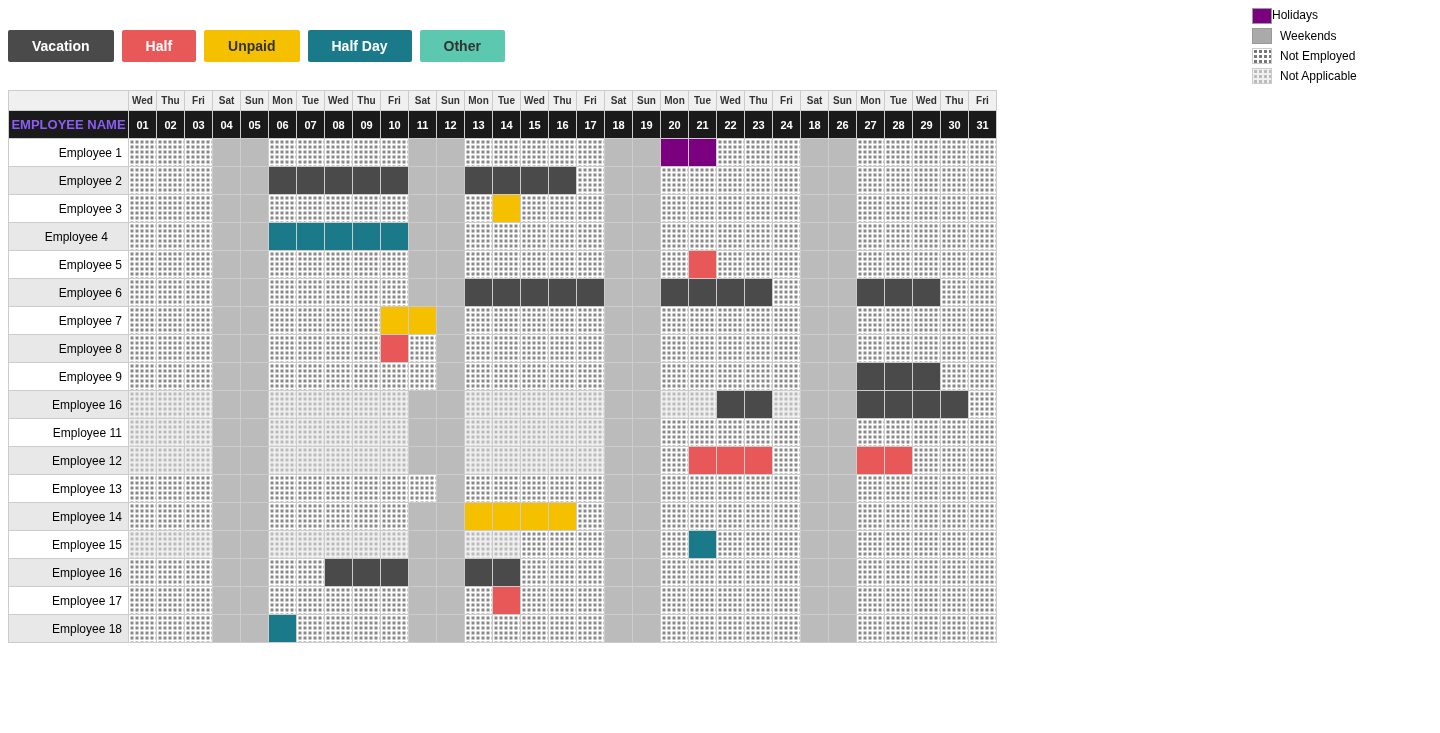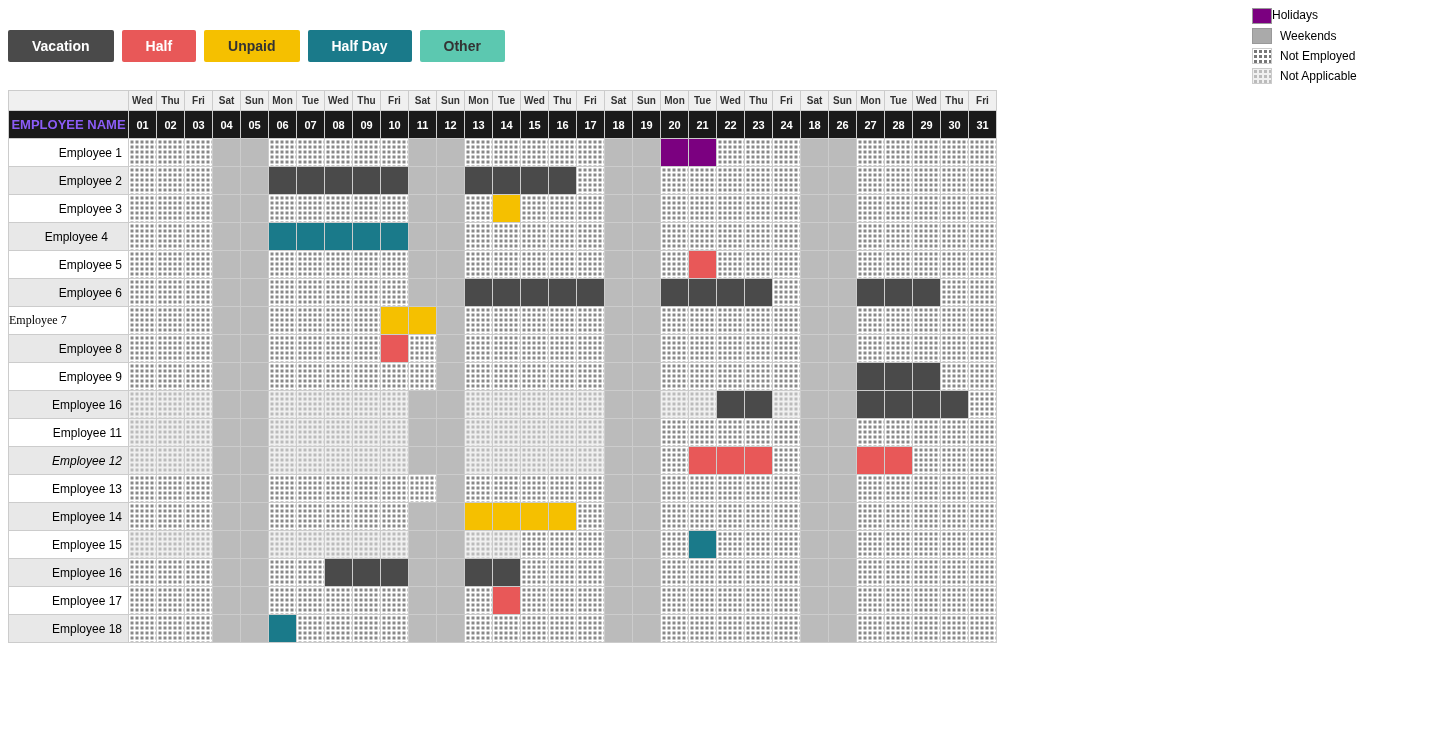--- a/index.html
+++ b/index.html
@@ -325,21 +325,21 @@
               <td style="width: 28px; height: 28px; border: 1px solid rgb(204, 204, 204); background-image: radial-gradient(circle, rgb(136, 136, 136) 1.5px, transparent 1.5px); background-size: 5px 5px; background-color: white; padding: 0px;"></td>
               <td style="width: 28px; height: 28px; border: 1px solid rgb(204, 204, 204); background: rgb(187, 187, 187); padding: 0px;"></td>
               <td style="width: 28px; height: 28px; border: 1px solid rgb(204, 204, 204); background: rgb(187, 187, 187); padding: 0px;"></td>
               <td style="width: 28px; height: 28px; border: 1px solid rgb(204, 204, 204); background: rgb(74, 74, 74); padding: 0px;"></td>
               <td style="width: 28px; height: 28px; border: 1px solid rgb(204, 204, 204); background: rgb(74, 74, 74); padding: 0px;"></td>
               <td style="width: 28px; height: 28px; border: 1px solid rgb(204, 204, 204); background: rgb(74, 74, 74); padding: 0px;"></td>
               <td style="width: 28px; height: 28px; border: 1px solid rgb(204, 204, 204); background-image: radial-gradient(circle, rgb(136, 136, 136) 1.5px, transparent 1.5px); background-size: 5px 5px; background-color: white; padding: 0px;"></td>
               <td style="width: 28px; height: 28px; border: 1px solid rgb(204, 204, 204); background-image: radial-gradient(circle, rgb(136, 136, 136) 1.5px, transparent 1.5px); background-size: 5px 5px; background-color: white; padding: 0px;"></td>
             </tr>
             <tr>
-              <td style="width: 120px; height: 28px; text-align: left; padding-right: 6px; font-size: 12px; font-weight: normal; border: 1px solid rgb(204, 204, 204); background: rgb(255, 255, 255); font-family: Liberation Serif, serif;">Employee 7</td>
+              <td style="width: 120px; height: 28px; text-align: right; padding-right: 6px; font-size: 12px; font-weight: normal; border: 1px solid rgb(204, 204, 204); background: rgb(255, 255, 255);">Employee 7</td>
               <td style="width: 28px; height: 28px; border: 1px solid rgb(204, 204, 204); background-image: radial-gradient(circle, rgb(136, 136, 136) 1.5px, transparent 1.5px); background-size: 5px 5px; background-color: white; padding: 0px;"></td>
               <td style="width: 28px; height: 28px; border: 1px solid rgb(204, 204, 204); background-image: radial-gradient(circle, rgb(136, 136, 136) 1.5px, transparent 1.5px); background-size: 5px 5px; background-color: white; padding: 0px;"></td>
               <td style="width: 28px; height: 28px; border: 1px solid rgb(204, 204, 204); background-image: radial-gradient(circle, rgb(136, 136, 136) 1.5px, transparent 1.5px); background-size: 5px 5px; background-color: white; padding: 0px;"></td>
               <td style="width: 28px; height: 28px; border: 1px solid rgb(204, 204, 204); background: rgb(187, 187, 187); padding: 0px;"></td>
               <td style="width: 28px; height: 28px; border: 1px solid rgb(204, 204, 204); background: rgb(187, 187, 187); padding: 0px;"></td>
               <td style="width: 28px; height: 28px; border: 1px solid rgb(204, 204, 204); background-image: radial-gradient(circle, rgb(136, 136, 136) 1.5px, transparent 1.5px); background-size: 5px 5px; background-color: white; padding: 0px;"></td>
               <td style="width: 28px; height: 28px; border: 1px solid rgb(204, 204, 204); background-image: radial-gradient(circle, rgb(136, 136, 136) 1.5px, transparent 1.5px); background-size: 5px 5px; background-color: white; padding: 0px;"></td>
               <td style="width: 28px; height: 28px; border: 1px solid rgb(204, 204, 204); background-image: radial-gradient(circle, rgb(136, 136, 136) 1.5px, transparent 1.5px); background-size: 5px 5px; background-color: white; padding: 0px;"></td>
               <td style="width: 28px; height: 28px; border: 1px solid rgb(204, 204, 204); background-image: radial-gradient(circle, rgb(136, 136, 136) 1.5px, transparent 1.5px); background-size: 5px 5px; background-color: white; padding: 0px;"></td>
               <td style="width: 28px; height: 28px; border: 1px solid rgb(204, 204, 204); background: rgb(245, 192, 0); padding: 0px;"></td>
@@ -495,21 +495,21 @@
               <td style="width: 28px; height: 28px; border: 1px solid rgb(204, 204, 204); background-image: radial-gradient(circle, rgb(136, 136, 136) 1.5px, transparent 1.5px); background-size: 5px 5px; background-color: white; padding: 0px;"></td>
               <td style="width: 28px; height: 28px; border: 1px solid rgb(204, 204, 204); background: rgb(187, 187, 187); padding: 0px;"></td>
               <td style="width: 28px; height: 28px; border: 1px solid rgb(204, 204, 204); background: rgb(187, 187, 187); padding: 0px;"></td>
               <td style="width: 28px; height: 28px; border: 1px solid rgb(204, 204, 204); background-image: radial-gradient(circle, rgb(136, 136, 136) 1.5px, transparent 1.5px); background-size: 5px 5px; background-color: white; padding: 0px;"></td>
               <td style="width: 28px; height: 28px; border: 1px solid rgb(204, 204, 204); background-image: radial-gradient(circle, rgb(136, 136, 136) 1.5px, transparent 1.5px); background-size: 5px 5px; background-color: white; padding: 0px;"></td>
               <td style="width: 28px; height: 28px; border: 1px solid rgb(204, 204, 204); background-image: radial-gradient(circle, rgb(136, 136, 136) 1.5px, transparent 1.5px); background-size: 5px 5px; background-color: white; padding: 0px;"></td>
               <td style="width: 28px; height: 28px; border: 1px solid rgb(204, 204, 204); background-image: radial-gradient(circle, rgb(136, 136, 136) 1.5px, transparent 1.5px); background-size: 5px 5px; background-color: white; padding: 0px;"></td>
               <td style="width: 28px; height: 28px; border: 1px solid rgb(204, 204, 204); background-image: radial-gradient(circle, rgb(136, 136, 136) 1.5px, transparent 1.5px); background-size: 5px 5px; background-color: white; padding: 0px;"></td>
             </tr>
             <tr>
-              <td style="width: 120px; height: 28px; text-align: right; padding-right: 6px; font-size: 12px; font-weight: normal; border: 1px solid rgb(204, 204, 204); background: rgb(232, 232, 232); font-style: italic;">Employee 12</td>
+              <td style="width: 120px; height: 28px; text-align: right; padding-right: 6px; font-size: 12px; font-weight: normal; border: 1px solid rgb(204, 204, 204); background: rgb(232, 232, 232);">Employee 12</td>
               <td style="width: 28px; height: 28px; border: 1px solid rgb(204, 204, 204); background-image: radial-gradient(circle, rgb(187, 187, 187) 1.5px, transparent 1.5px); background-size: 5px 5px; background-color: rgb(240, 240, 240); padding: 0px;"></td>
               <td style="width: 28px; height: 28px; border: 1px solid rgb(204, 204, 204); background-image: radial-gradient(circle, rgb(187, 187, 187) 1.5px, transparent 1.5px); background-size: 5px 5px; background-color: rgb(240, 240, 240); padding: 0px;"></td>
               <td style="width: 28px; height: 28px; border: 1px solid rgb(204, 204, 204); background-image: radial-gradient(circle, rgb(187, 187, 187) 1.5px, transparent 1.5px); background-size: 5px 5px; background-color: rgb(240, 240, 240); padding: 0px;"></td>
               <td style="width: 28px; height: 28px; border: 1px solid rgb(204, 204, 204); background: rgb(187, 187, 187); padding: 0px;"></td>
               <td style="width: 28px; height: 28px; border: 1px solid rgb(204, 204, 204); background: rgb(187, 187, 187); padding: 0px;"></td>
               <td style="width: 28px; height: 28px; border: 1px solid rgb(204, 204, 204); background-image: radial-gradient(circle, rgb(187, 187, 187) 1.5px, transparent 1.5px); background-size: 5px 5px; background-color: rgb(240, 240, 240); padding: 0px;"></td>
               <td style="width: 28px; height: 28px; border: 1px solid rgb(204, 204, 204); background-image: radial-gradient(circle, rgb(187, 187, 187) 1.5px, transparent 1.5px); background-size: 5px 5px; background-color: rgb(240, 240, 240); padding: 0px;"></td>
               <td style="width: 28px; height: 28px; border: 1px solid rgb(204, 204, 204); background-image: radial-gradient(circle, rgb(187, 187, 187) 1.5px, transparent 1.5px); background-size: 5px 5px; background-color: rgb(240, 240, 240); padding: 0px;"></td>
               <td style="width: 28px; height: 28px; border: 1px solid rgb(204, 204, 204); background-image: radial-gradient(circle, rgb(187, 187, 187) 1.5px, transparent 1.5px); background-size: 5px 5px; background-color: rgb(240, 240, 240); padding: 0px;"></td>
               <td style="width: 28px; height: 28px; border: 1px solid rgb(204, 204, 204); background-image: radial-gradient(circle, rgb(187, 187, 187) 1.5px, transparent 1.5px); background-size: 5px 5px; background-color: rgb(240, 240, 240); padding: 0px;"></td>

